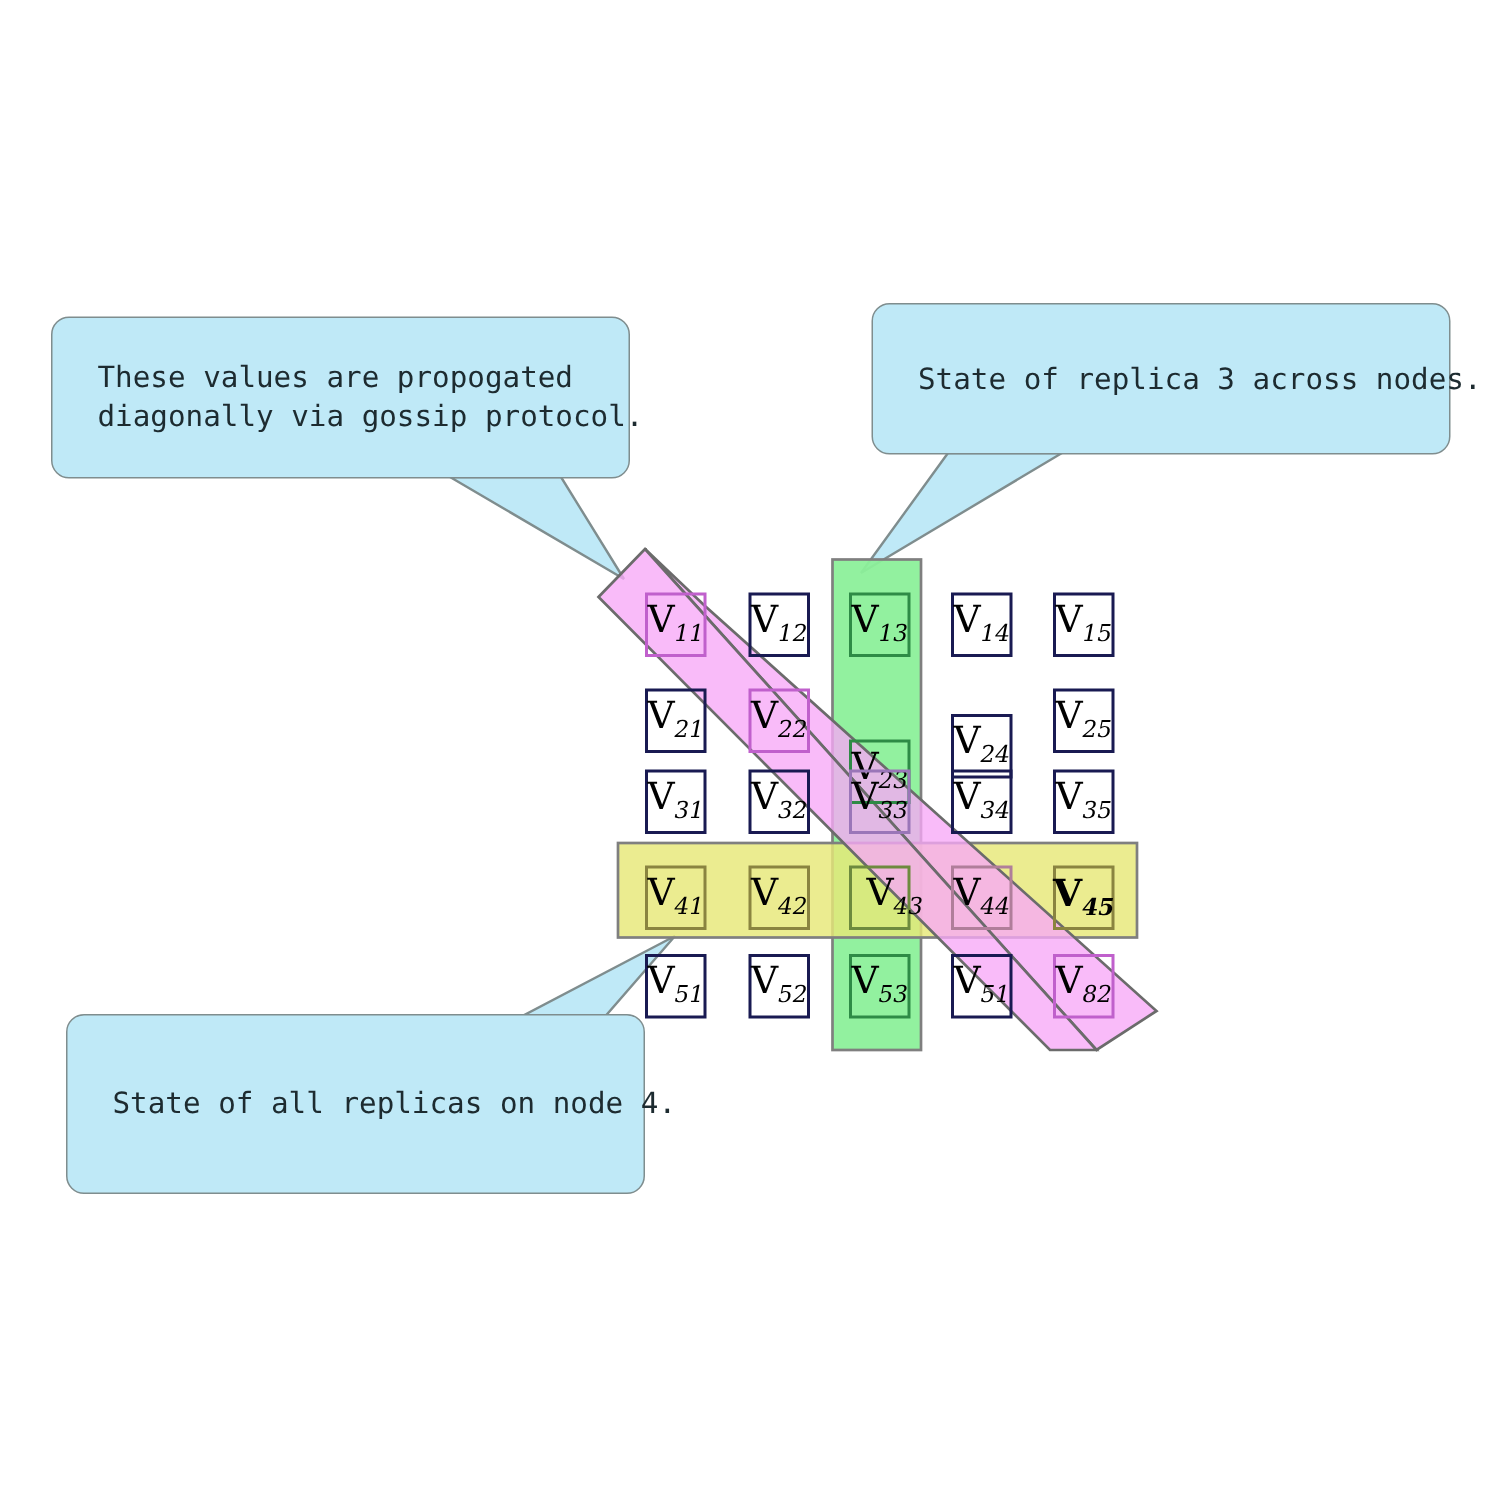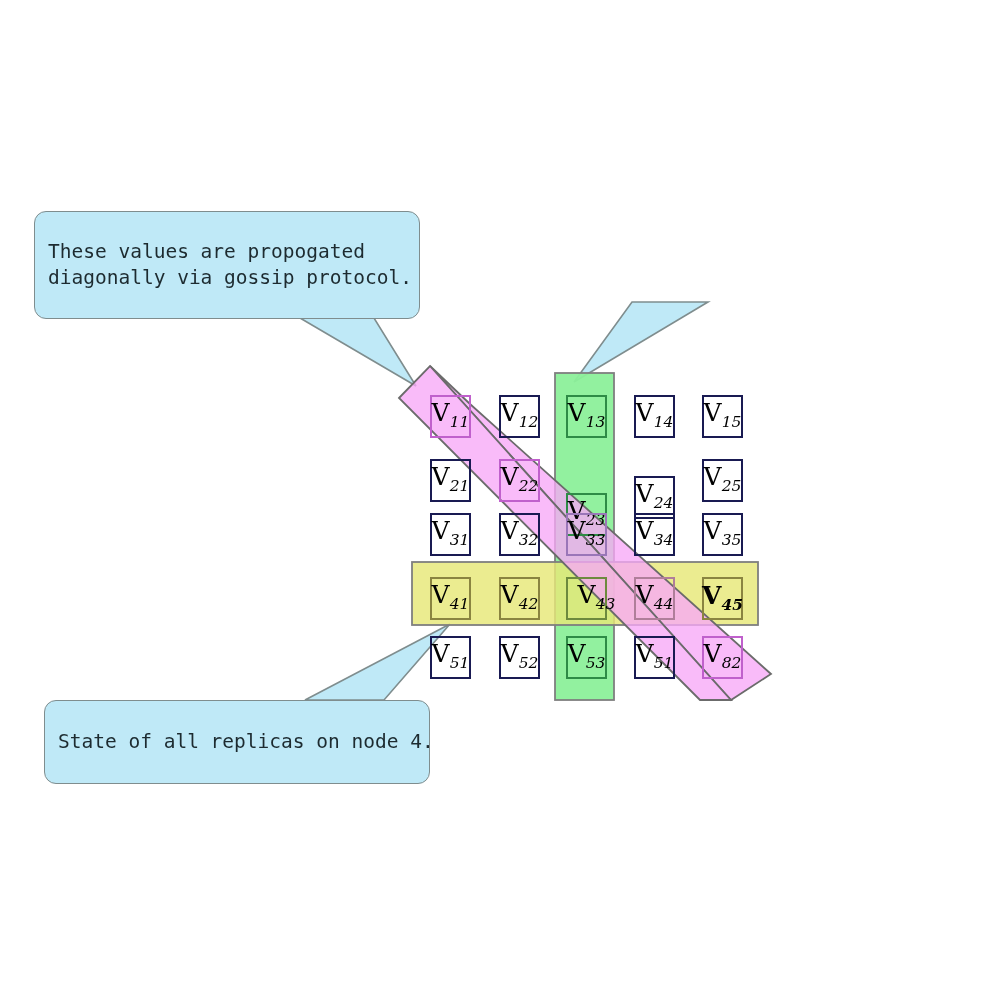--- a/index.html
+++ b/index.html
@@ -6,24 +6,24 @@
   body{width:1000px;height:1000px;position:relative;overflow:hidden;
        font-family:"DejaVu Sans",sans-serif;}
   #stage{position:absolute;inset:0;width:1000px;height:1000px;}
 
   
   .bubble{position:absolute;background:#bfe9f7;border:1.6px solid #7f8d8e;
           border-radius:12px;box-sizing:border-box;
           display:flex;align-items:center;}
   .bubble .txt{font-family:"DejaVu Sans Mono",monospace;
                font-size:19.5px;line-height:26px;color:#1d2b30;
-               white-space:pre;padding:0 13px;}
+               white-space:pre;padding:0 30px;}
   #bubble-diagonal{left:34px;top:211px;width:386px;height:108px;}
   #bubble-replica3{left:581px;top:202px;width:386px;height:101px;}
-  #bubble-node4{left:44px;top:700px;width:386px;height:84px;}
+  #bubble-node4{left:44px;top:676px;width:386px;height:120px;}
 
   
   #art{position:absolute;left:0;top:0;width:1000px;height:1000px;}
 
   
   #grid{position:absolute;left:0;top:0;width:1000px;height:1000px;}
   .cell{position:absolute;width:41px;height:43px;box-sizing:border-box;
         border:2.4px solid #191a52;background:transparent;
         display:flex;align-items:center;justify-content:center;}
   .cell .lbl{font-family:"DejaVu Serif",serif;font-size:25px;color:#000;
@@ -132,18 +132,21 @@
       <div class="cell hl-pink" style="left: 702px; top: 636px;">
         <span class="lbl">V<sub>82</sub></span>
       </div>
     </div>
 
   <div class="bubble" id="bubble-diagonal">
     <span class="txt">These values are propogated
 diagonally via gossip protocol.</span>
   </div>
 
+  <div class="bubble" id="bubble-replica3">
+    <span class="txt">State of replica 3 across nodes.</span>
+  </div>
 
   <div class="bubble" id="bubble-node4">
     <span class="txt">State of all replicas on node 4.</span>
   </div>
 
 </div>
 
 </body></html>

